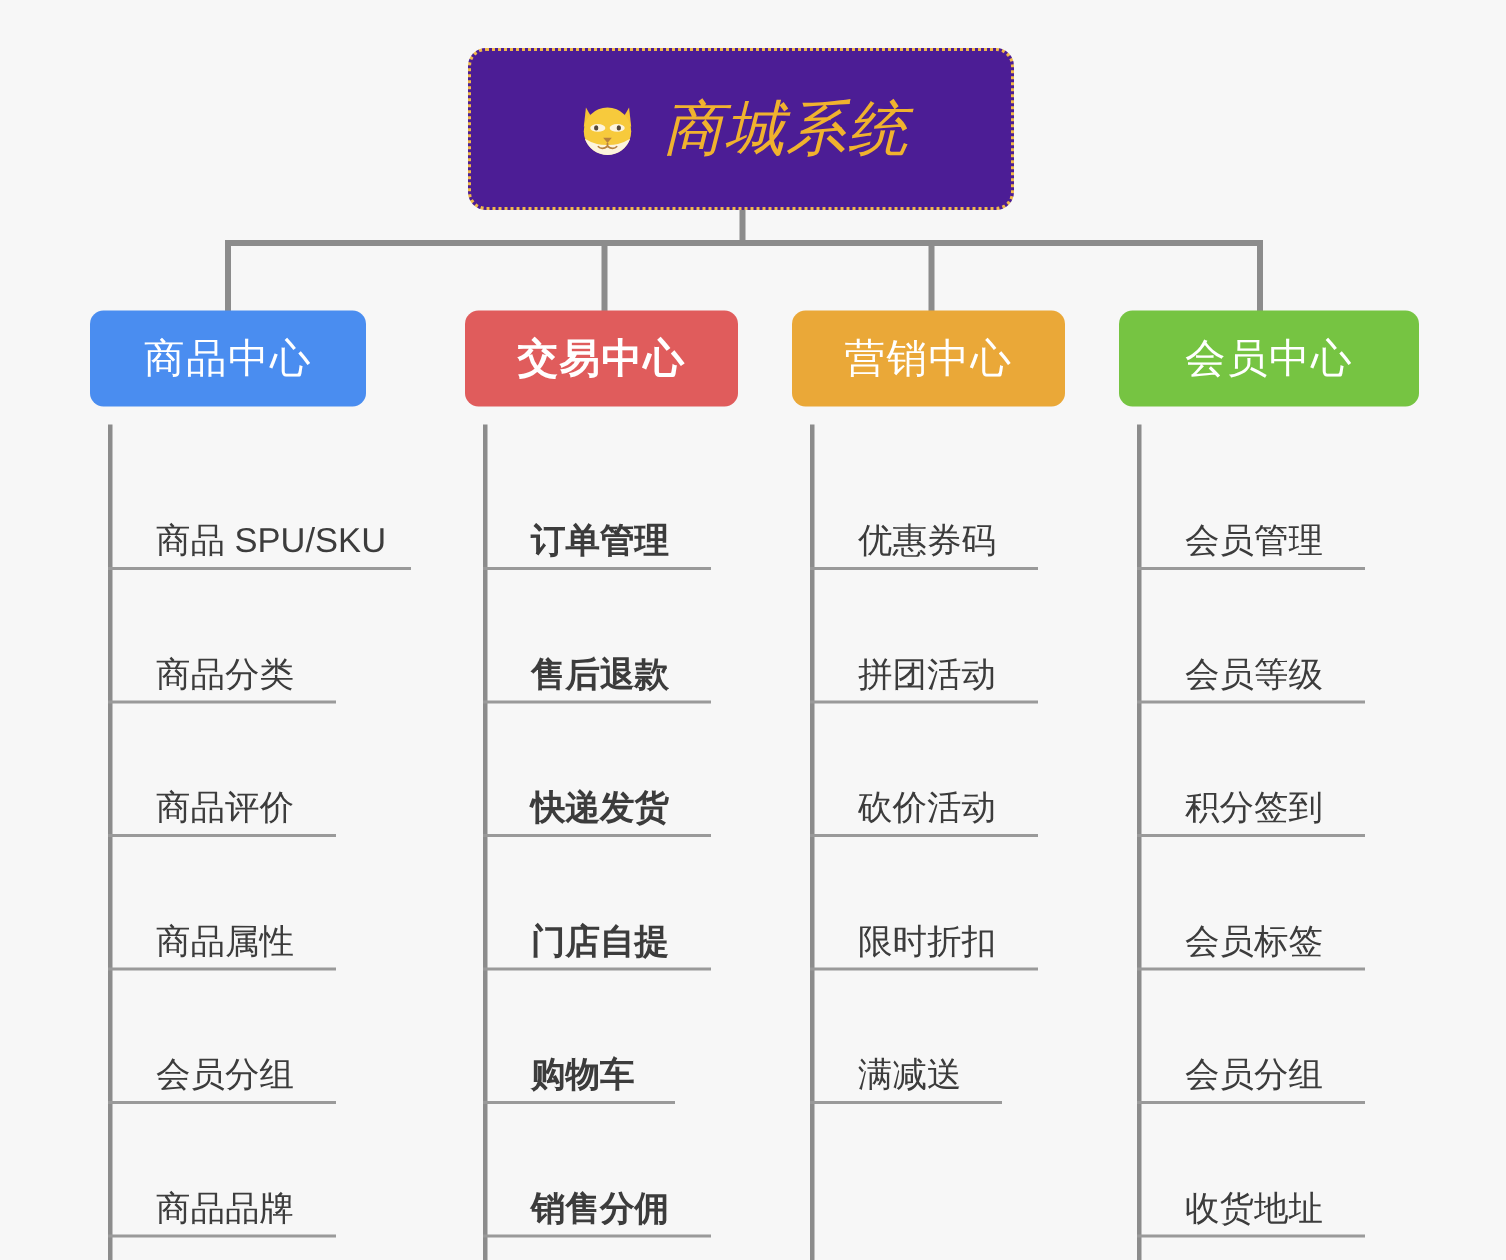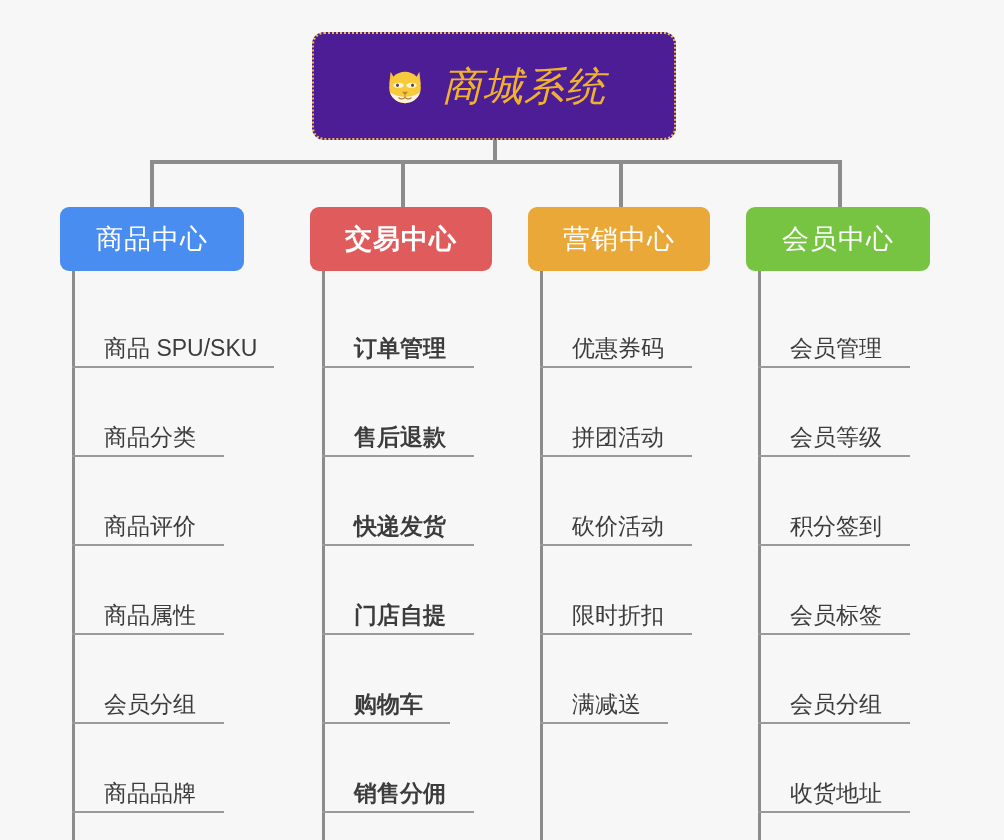--- a/index.html
+++ b/index.html
@@ -88,21 +88,21 @@
     justify-content: center;
     color: #ffffff;
     font-size: 27px;
     letter-spacing: 1px;
     white-space: nowrap;
     box-sizing: border-box;
   }
 
   .leaf-list {
     position: relative;
-    margin-top: 0;
+    margin-top: 12px;
     padding-top: 8px;
   }
   .trunk {
     position: absolute;
     left: 12px;
     top: 0;
     width: 3px;
     background: #8c8c8c;
   }
   .leaf-item {
@@ -243,21 +243,21 @@
             <div class="leaf-rule" style="width: 152px;"></div>
           </div>
           <div class="leaf-item">
             <span class="leaf-label">满减送</span>
             <div class="leaf-rule" style="width: 128px;"></div>
           </div>
         </div>
       </div>
       <div class="connector conn-drop" style="left: 838px;"></div>
       <div class="column" style="left: 746px; width: 184px;">
-        <div class="cat-box" style="background: rgb(118, 196, 66); width: 184px;">会员中心</div>
+        <div class="cat-box" style="background: rgb(118, 196, 66); width: 200px;">会员中心</div>
         <div class="leaf-list">
           <div class="trunk" style="height: 592px;"></div>
           <div class="leaf-item">
             <span class="leaf-label">会员管理</span>
             <div class="leaf-rule" style="width: 152px;"></div>
           </div>
           <div class="leaf-item">
             <span class="leaf-label">会员等级</span>
             <div class="leaf-rule" style="width: 152px;"></div>
           </div>

